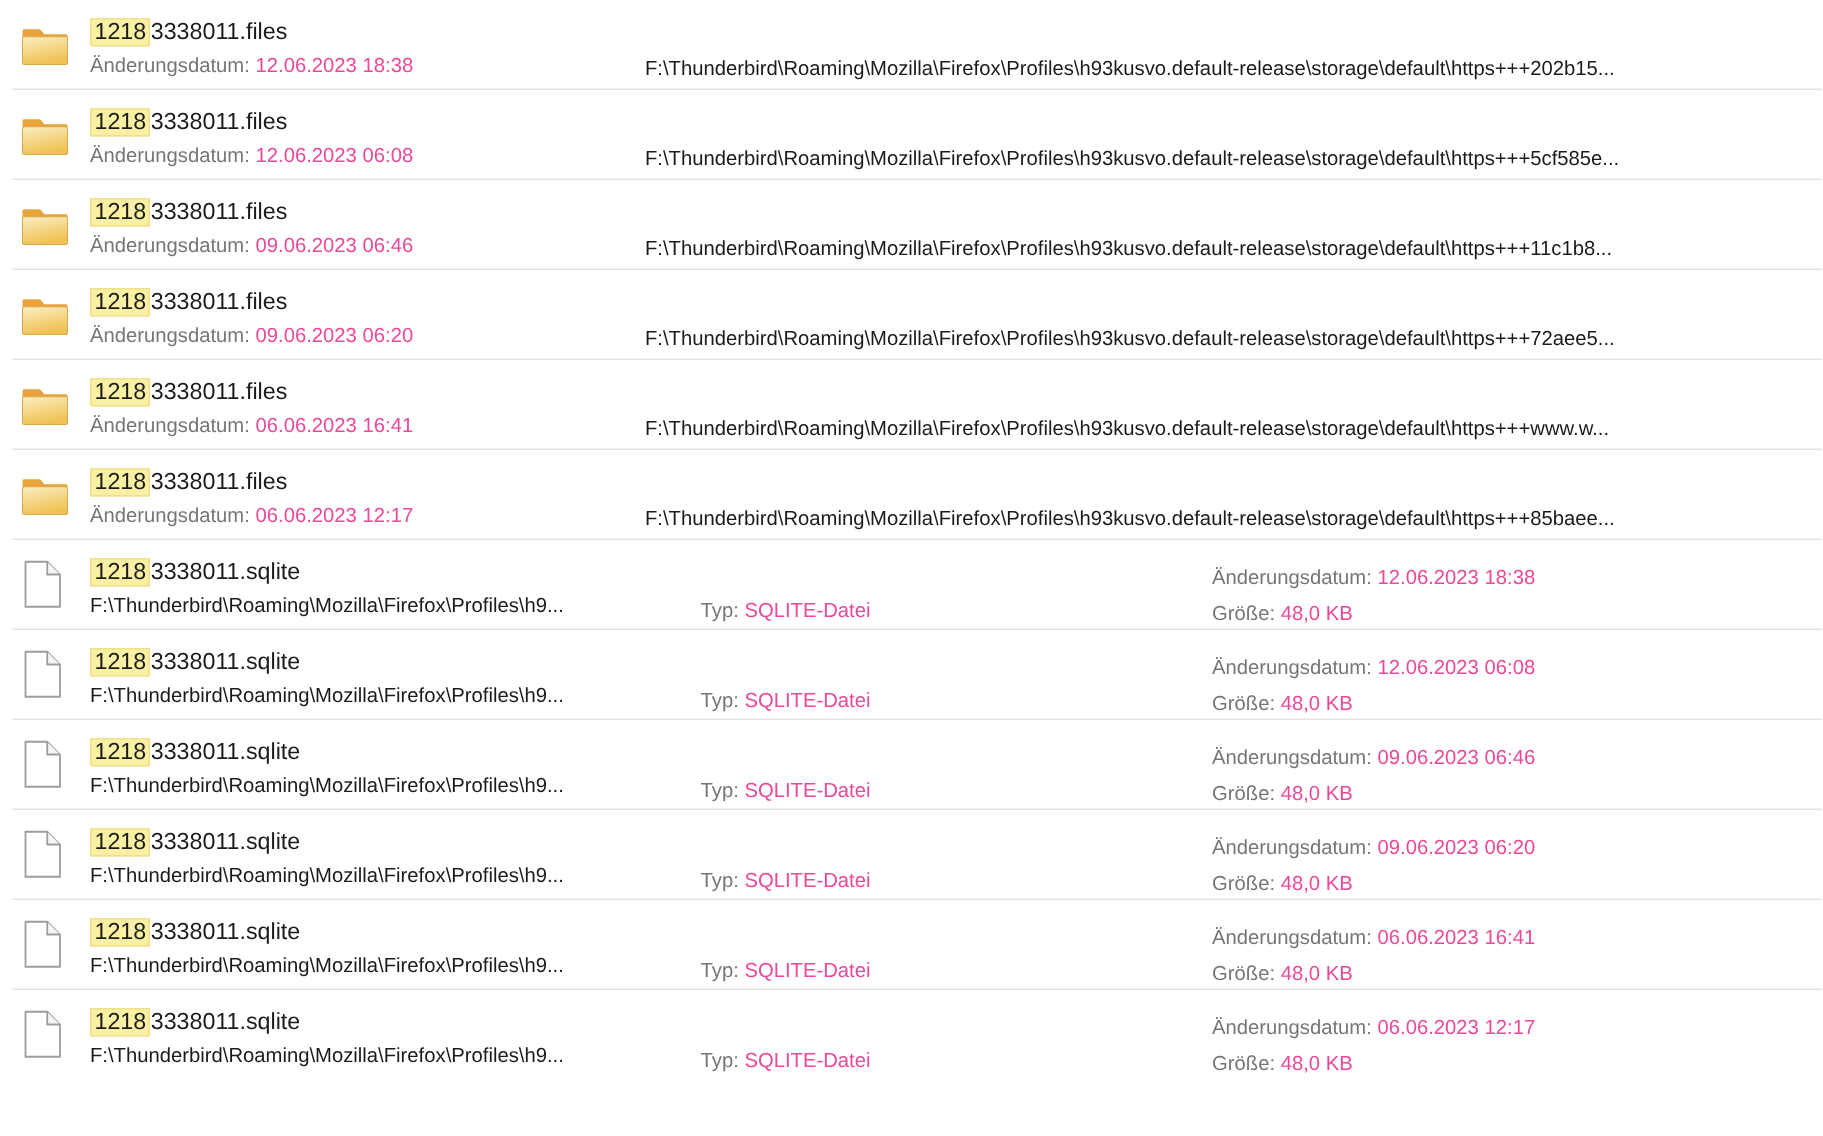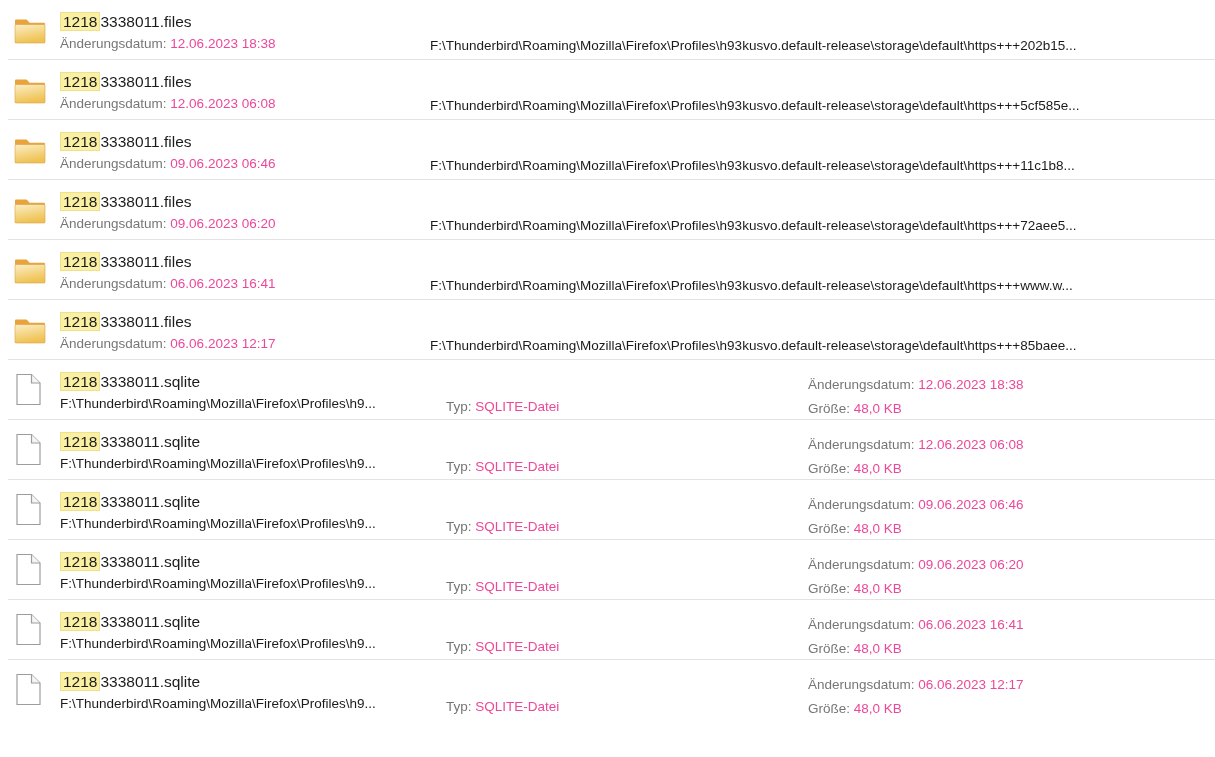--- a/index.html
+++ b/index.html
@@ -45,21 +45,21 @@
   .val { color: #ec4899; }
   .path { color: #1b1b1b; }
   .folder-path {
     position: absolute;
     left: 430px;
     top: 16px;
     margin-top: 20px;
   }
   .type-col {
     position: absolute;
-    left: 446px;
+    left: 467px;
     top: 37px;
   }
   .right-col {
     position: absolute;
     left: 808px;
     top: 13px;
   }
   .right-col .line { line-height: 24px; }
   .defs { position: absolute; width: 0; height: 0; overflow: hidden; }
 </style>

